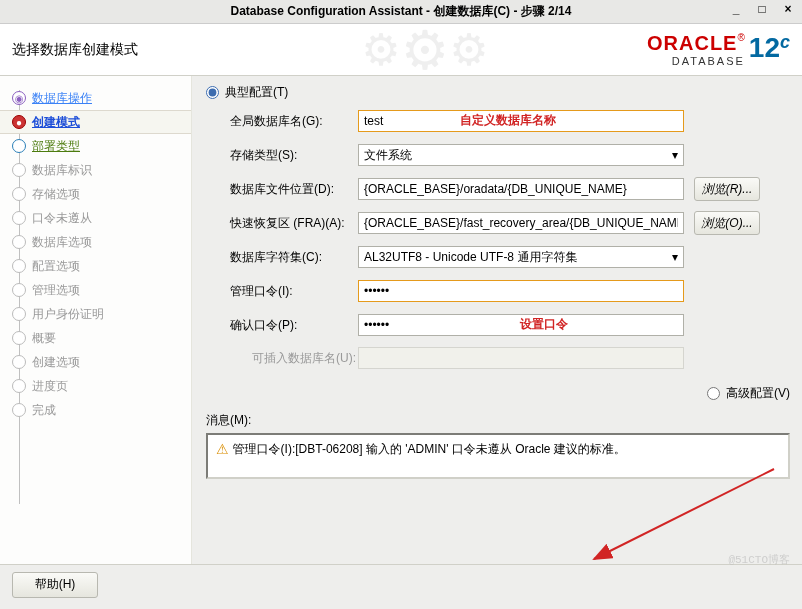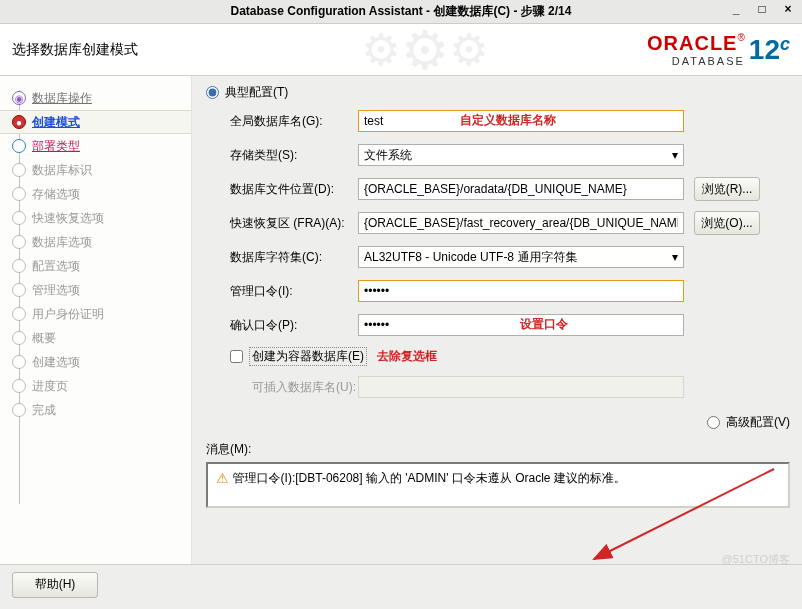--- a/index.html
+++ b/index.html
@@ -34,73 +34,73 @@
       padding: 0 12px;
       position: relative;
     }
     .banner-title { font-size: 14px; }
     .banner-gears {
       position: absolute; left: 50%; transform: translateX(-40%);
       width: 240px; height: 52px; opacity: 0.13;
       display: flex; align-items: center; justify-content: center; gap: -12px;
     }
     .gear { color: #888; font-size: 44px; line-height: 1; }
-    .brand { display: flex; align-items: center; gap: 4px; }
+    .brand { display: flex; align-items: flex-start; gap: 4px; }
     .brand-oracle { color: #c00; font-weight: bold; font-size: 20px; letter-spacing: 1px; }
     .brand-db { color: #333; font-size: 11px; letter-spacing: 2px; display:block; text-align: right; }
     .brand-12c { font-weight: bold; font-size: 28px; color: #0369a1; }
     .brand-12c sup { font-style: italic; font-size: 18px; vertical-align: top; }
     .main { display: flex; height: 488px; }
     .sidebar { width: 192px; background: #fdfdfc; border-right: 1px solid #e5e5dd; padding-top: 10px; position: relative; }
     .step-line { position:absolute; left:19px; top:14px; bottom:60px; width:1px; background:#c0c0c0; z-index:1;}
     .step { display: flex; align-items: center; height: 24px; padding-left: 12px; cursor: pointer; position:relative; z-index:2; }
     .step-dot { width: 14px; height: 14px; border-radius: 50%; display: inline-flex; align-items:center; justify-content:center; margin-right: 6px; font-size: 10px; }
     .dot-done { background:#fff; border:1px solid #8b5fbf; color:#8b5fbf; }
     .dot-current { background:#c33; color:#fff; border:1px solid #900; }
     .dot-next { background:#fff; border:1px solid #2a7fb8; }
     .dot-future { background:#fff; border:1px solid #bbb; }
     .step a { text-decoration: underline; }
-    .step .link-done { color: #737373; }
+    .step .link-done { color: #3b82f6; }
     .step .link-current { color: #1d4ed8; font-weight: bold; }
-    .step .link-next { color: #be185d; }
+    .step .link-next { color: #4d7c0f; }
     .step .link-future { color: #999; text-decoration: none; }
     .step.current { background: #f6f6f0; border-top:1px solid #ddd9ce; border-bottom:1px solid #ddd9ce; }
     .content { flex: 1; padding: 8px 12px 8px 14px; }
     .radio-row { display: flex; align-items: center; margin-bottom: 8px; }
     .radio-row input[type="radio"] { margin-right: 6px; accent-color: #3c6caf; }
     .form-table { margin-left: 24px; }
     .form-row { display: flex; align-items: center; margin-bottom: 10px; min-height: 24px; }
     .form-label { width: 128px; }
     .form-input { width: 326px; height: 22px; border: 1px solid #b0b0a8; background: #fff; padding: 0 5px; font-size: 12px; font-family: inherit; }
     .form-input.highlight { border: 1px solid #e59a1b; }
     .form-select {
       width: 326px; height: 22px; border: 1px solid #b0b0a8; background: #fff; padding: 0 5px; font-size: 12px; font-family: inherit;
       display:flex; align-items:center; justify-content:space-between; cursor:pointer;
     }
     .annotation { color: #d12424; font-weight: bold; margin-left: 10px; position:absolute;text-align:right; }
-    .btn-browse { margin-left: 10px; height: 24px; width: 66px; border: 1px solid #b8b8b0; background: linear-gradient(#fafaf7,#e6e6de); border-radius:3px; cursor:pointer; font-size:12px; }
+    .btn-browse { margin-left: 10px; height: 24px; width: 66px; border: 1px solid #b8b8b0; background: linear-gradient(#fafaf7,#e6e6de); border-radius:3px; cursor:pointer; font-size:12px;font-style:italic; }
     .checkbox-row { display: flex; align-items: center; margin-left: 24px; margin-top: 4px; }
     .checkbox-row input { margin-right: 6px; }
     .checkbox-label { border: 1px dotted #888; padding: 0 2px; }
     .disabled-row { display: flex; align-items:center; margin-left: 46px; margin-top: 10px; }
     .disabled-label { color:#999; width:106px; }
     .disabled-input { width: 326px; height: 22px; border: 1px solid #d5d5cf; background: #f1f1eb; }
     .adv-row { display: flex; align-items:center; margin-top: 16px; justify-content: flex-end; }
     .adv-row input { margin-right: 6px; }
     .msg-block { margin-top: 10px; }
     .msg-label { margin-bottom: 4px; display:block; }
     .msg-box { border: 2px inset #d0d0c8; background: #fff; height: 46px; padding: 6px 8px; display:flex; align-items:flex-start; }
     .warn-icon { color:#d98d00; margin-right:4px; font-size:14px; }
     .footer { height: 40px; border-top: 1px solid #d0d0c8; display:flex; align-items:center; justify-content: space-between; padding: 0 12px; }
     .footer-right { display:flex; gap: 8px; align-items:center; }
     .btn { height: 26px; min-width: 86px; border: 1px solid #b8b8b0; background: linear-gradient(#fafaf7,#e6e6de); border-radius:3px; font-size:12px; cursor:pointer; padding:0 8px;}
     .btn.primary { border: 2px solid #5f7e9c; background: linear-gradient(#f8f9fa,#dde4ea); }
     .btn.disabled { color:#aaa; background:#efefe9; cursor:not-allowed; }
     .arrow-svg { position:absolute; pointer-events:none; z-index:50; }
-    .watermark { position:absolute; right:12px; bottom:42px; color:#b9b9b9; font-size:11px; opacity:0.6; }
+    .watermark { position:absolute; right:12px; bottom:42px; color:#b9b9b9; font-size:11px; opacity:0.6;font-family:Liberation Mono, monospace; }
   </style>
 </head>
 <body>
 
 <div class="titlebar">
   <span class="titlebar-text">Database Configuration Assistant - 创建数据库(C) - 步骤 2/14</span>
   <div class="titlebar-controls">
     <span>_</span>
     <span>□</span>
     <span>×</span>
@@ -144,21 +144,21 @@
     <div class="step">
         <span class="step-dot dot-future"></span>
         <span class="link-future">数据库标识</span>
       </div>
     <div class="step">
         <span class="step-dot dot-future"></span>
         <span class="link-future">存储选项</span>
       </div>
     <div class="step">
         <span class="step-dot dot-future"></span>
-        <span class="link-future">快速恢复选项</span>
+        <span class="link-future">口令未遵从</span>
       </div>
     <div class="step">
         <span class="step-dot dot-future"></span>
         <span class="link-future">数据库选项</span>
       </div>
     <div class="step">
         <span class="step-dot dot-future"></span>
         <span class="link-future">配置选项</span>
       </div>
     <div class="step">
@@ -227,25 +227,20 @@
         <span class="form-label">管理口令(I):</span>
         <input class="form-input highlight" type="text" value="••••••" style="">
       </div>
       <div class="form-row" style="position:relative;">
         <span class="form-label">确认口令(P):</span>
         <input class="form-input" type="text" value="••••••" style="">
         <span class="annotation" style="left:280px; top:3px;">设置口令</span>
       </div>
     </div>
 
-    <div class="checkbox-row">
-      <input type="checkbox" style="">
-      <span class="checkbox-label">创建为容器数据库(E)</span>
-      <span class="annotation" style="position:static; margin-left:10px;">去除复选框</span>
-    </div>
 
     <div class="disabled-row">
       <span class="disabled-label">可插入数据库名(U):</span>
       <div class="disabled-input"></div>
     </div>
 
     <div class="adv-row">
       <input type="radio" name="mode" style="">
       <label>高级配置(V)</label>
     </div>

